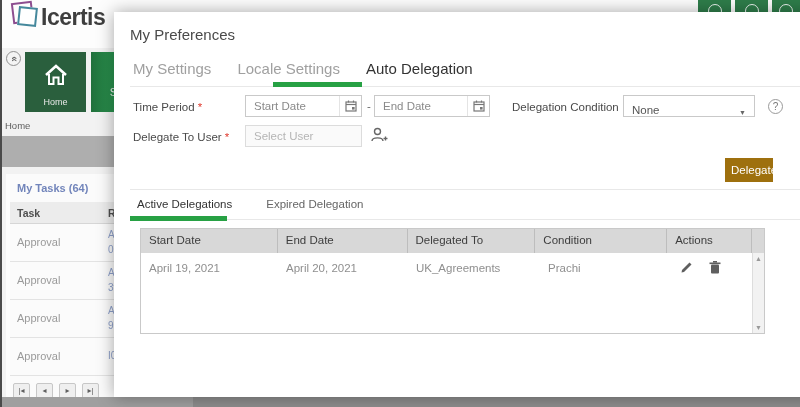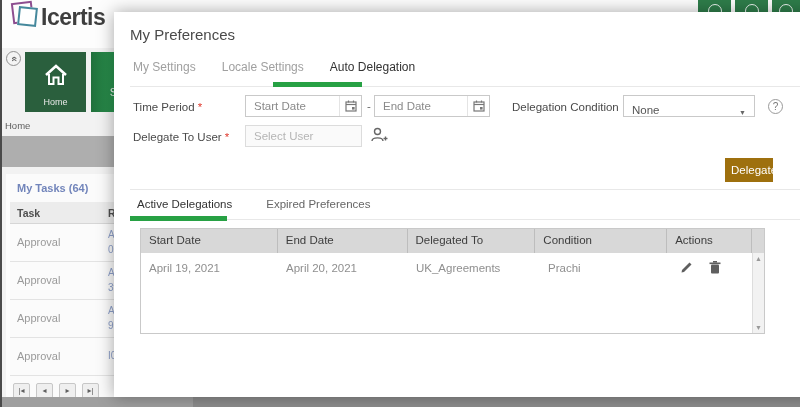--- a/index.html
+++ b/index.html
@@ -42,21 +42,21 @@
   .rs-blue .b1{position:absolute;left:0;top:0;width:6px;height:6px;border:1.5px solid #4a72b8;}
   .rs-blue .b2{position:absolute;left:3px;top:3px;width:6px;height:6px;border:1.5px solid #4a72b8;background:#fff;}
   .bottom-strip-l{left:0;top:397px;width:193px;height:10px;background:#9f9f9f;}
   .bottom-strip-r{left:193px;top:397px;width:607px;height:10px;background:#8d8d8d;}
 
   
   .modal{left:114px;top:12px;width:768px;height:385px;background:#ffffff;box-shadow:0 0 16px rgba(0,0,0,.35);}
   .m-title{left:16px;top:14px;font-size:15px;color:#4a4a4a;}
   .m-close{right:10px;top:4px;font-size:22px;font-weight:600;color:#3f4a56;cursor:pointer;line-height:30px;}
   .m-tabs{left:19px;top:48px;display:flex;gap:26px;}
-  .m-tab{font-size:12px;color:#a0a0a0;padding-bottom:6px;cursor:pointer;}
+  .m-tab{font-size:15px;color:#a0a0a0;padding-bottom:6px;cursor:pointer;}
   .m-tab.active{color:#333;}
   .m-divider{left:16px;right:18px;height:1px;background:#e8e8e8;}
   .green-bar{height:5px;background:var(--accent,#27a144);}
   .f-label{font-size:11.5px;color:#4a4a4a;}
   .req{color:#e03c31;}
   .f-input{height:22px;border:1px solid #c9c9c9;background:#fff;display:flex;align-items:center;}
   .f-input input{border:0;outline:0;flex:1;min-width:0;height:100%;padding:0 0 0 8px;font-size:11.5px;color:#555;background:transparent;}
   .f-input input::placeholder{color:#8a8a8a;opacity:1;}
   .cal-btn{width:22px;height:100%;border-left:1px solid #e4e4e4;display:flex;align-items:center;justify-content:center;cursor:pointer;}
   .f-input.disabled{background:#fafafa;border-color:#dcdcdc;}
@@ -234,21 +234,21 @@
           <line x1="13.5" y1="12.5" x2="17.5" y2="12.5" stroke="#666" stroke-width="1.4"></line>
           <line x1="15.5" y1="10.5" x2="15.5" y2="14.5" stroke="#666" stroke-width="1.4"></line>
         </svg>
     </span>
 
     <button class="abs delegate-btn">Delegate</button>
     <div class="abs m-divider" style="top:177px;"></div>
 
     <div class="abs d-tabs">
       <div class="d-tab active">Active Delegations</div>
-      <div class="d-tab">Expired Preferences</div>
+      <div class="d-tab">Expired Delegation</div>
     </div>
     <div class="abs m-divider" style="top:207px;"></div>
     <div class="abs green-bar" style="left:16px;top:204px;width:97px;"></div>
 
     <div class="abs dtable">
       <div class="dt-head">
         <div class="cell c0">Start Date</div>
         <div class="cell c1">End Date</div>
         <div class="cell c2">Delegated To</div>
         <div class="cell c3">Condition</div>

